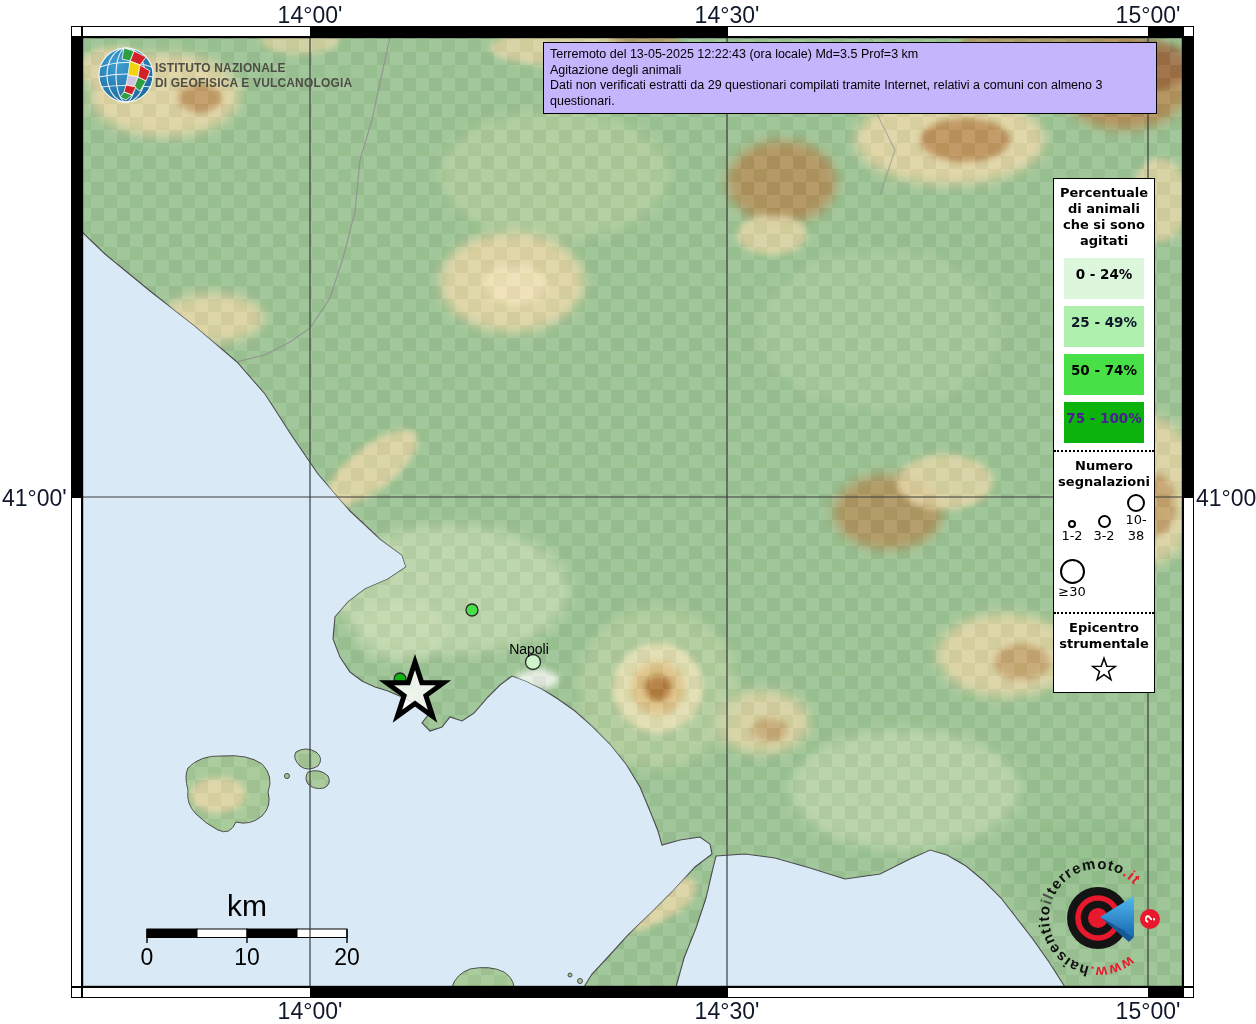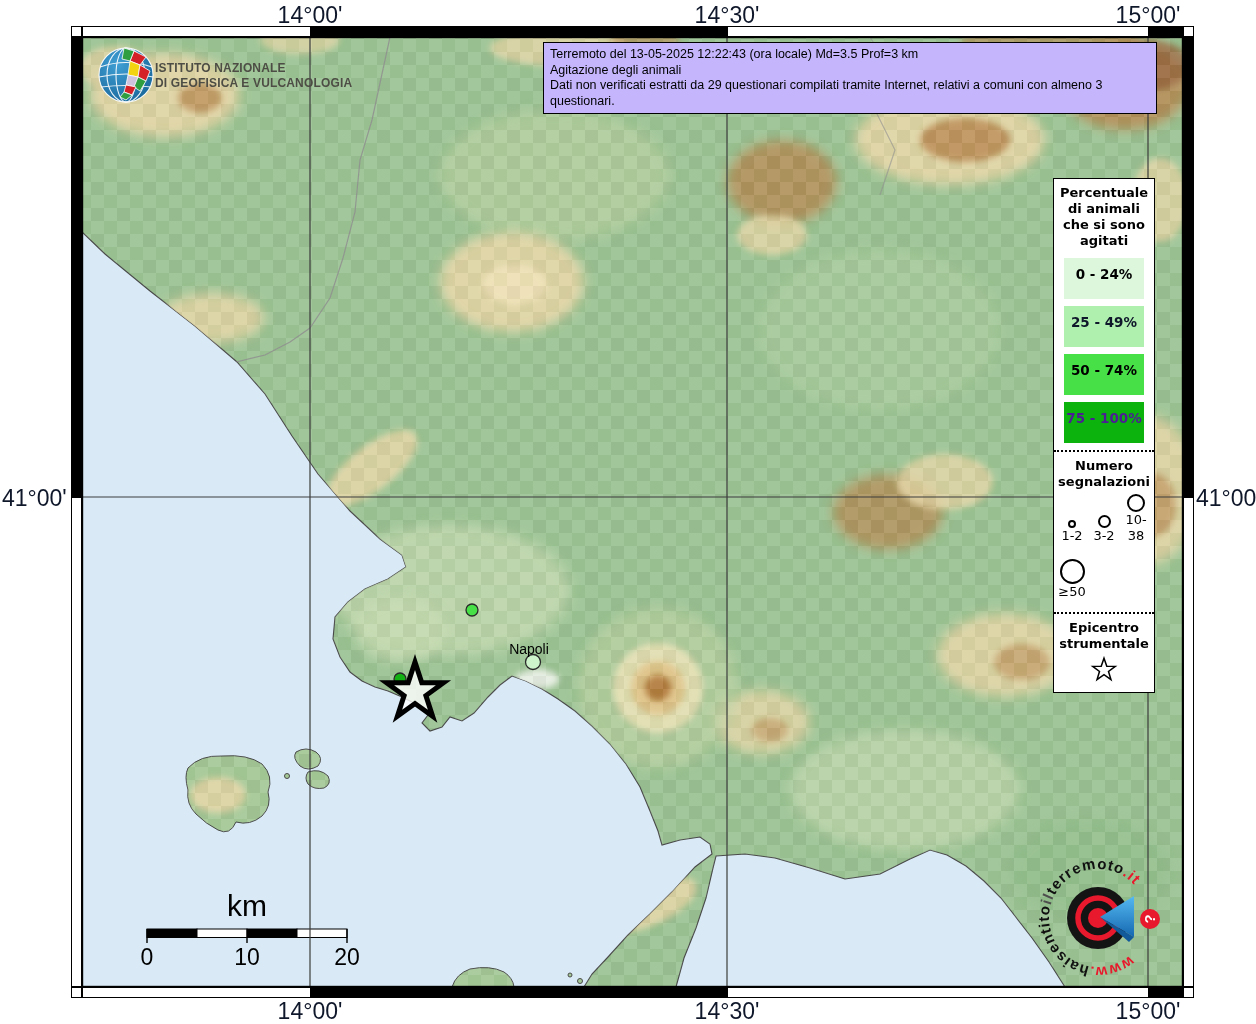--- a/index.html
+++ b/index.html
@@ -280,21 +280,21 @@
       <div class="cnt-cell">
           <span class="cnt-circle" style="width: 13px; height: 13px;"></span>
         <span class="cnt-label">3-2</span>
         </div>
       <div class="cnt-cell">
           <span class="cnt-circle" style="width: 18px; height: 18px;"></span>
         <span class="cnt-label">10-38</span>
         </div>
       <div class="cnt-cell">
           <span class="cnt-circle" style="width: 25px; height: 25px;"></span>
-        <span class="cnt-label">≥50</span>
+        <span class="cnt-label">≥30</span>
         </div>
     </div>
     <div class="dotted"></div>
     <div class="sec-title">Epicentro strumentale</div>
     <svg id="epi-star" width="30" height="28" viewBox="-13 -13 26 26">
       <path d="M0,-11 L2.59,-3.56 L10.46,-3.4 L4.18,1.36 L6.47,8.9 L0,4.4 L-6.47,8.9 L-4.18,1.36 L-10.46,-3.4 L-2.59,-3.56 Z" fill="#fff" stroke="#000" stroke-width="1.4"></path>
     </svg>
   </div>
 
 </div>

